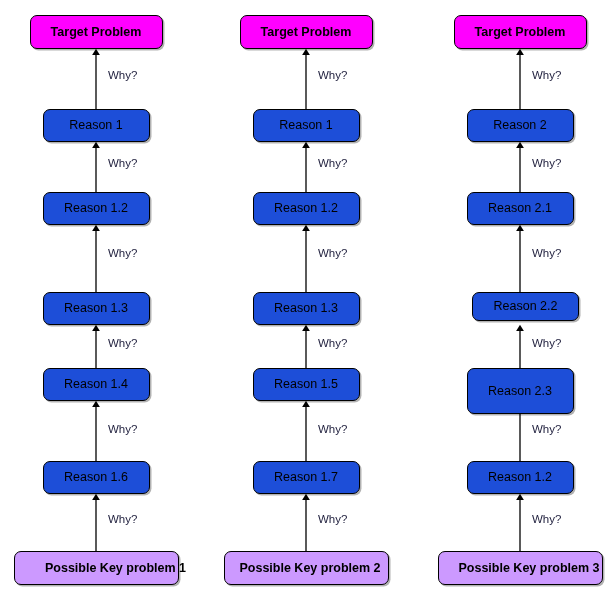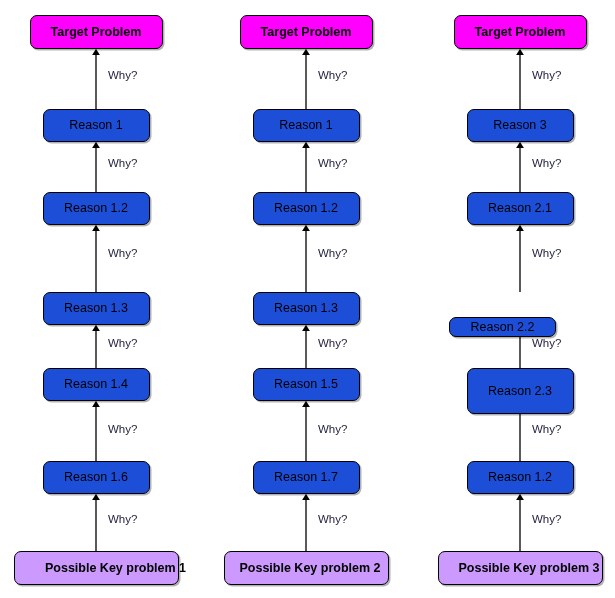--- a/index.html
+++ b/index.html
@@ -104,23 +104,23 @@
       <div class="node reason" style="left: 42.5px; top: 461px; width: 107px; height: 33px;">Reason 1.6</div>
       <div class="node keyproblem" style="left: 13.5px; top: 551px; width: 165px; height: 34px; padding-left: 39px;">Possible Key problem 1</div>
       <div class="node target" style="left: 239.5px; top: 15px; width: 133px; height: 34px;">Target Problem</div>
       <div class="node reason" style="left: 252.5px; top: 109px; width: 107px; height: 33px;">Reason 1</div>
       <div class="node reason" style="left: 252.5px; top: 192px; width: 107px; height: 33px;">Reason 1.2</div>
       <div class="node reason" style="left: 252.5px; top: 292px; width: 107px; height: 33px;">Reason 1.3</div>
       <div class="node reason" style="left: 252.5px; top: 368px; width: 107px; height: 33px;">Reason 1.5</div>
       <div class="node reason" style="left: 252.5px; top: 461px; width: 107px; height: 33px;">Reason 1.7</div>
       <div class="node keyproblem" style="left: 223.5px; top: 551px; width: 165px; height: 34px; padding-left: 8px;">Possible Key problem 2</div>
       <div class="node target" style="left: 453.5px; top: 15px; width: 133px; height: 34px;">Target Problem</div>
-      <div class="node reason" style="left: 466.5px; top: 109px; width: 107px; height: 33px;">Reason 3</div>
+      <div class="node reason" style="left: 466.5px; top: 109px; width: 107px; height: 33px;">Reason 2</div>
       <div class="node reason" style="left: 466.5px; top: 192px; width: 107px; height: 33px;">Reason 2.1</div>
-      <div class="node reason" style="left: 449px; top: 292px; width: 107px; height: 20px; margin-top: 25px;">Reason 2.2</div>
+      <div class="node reason" style="left: 472px; top: 292px; width: 107px; height: 29px;">Reason 2.2</div>
       <div class="node reason" style="left: 466.5px; top: 368px; width: 107px; height: 46px;">Reason 2.3</div>
       <div class="node reason" style="left: 466.5px; top: 461px; width: 107px; height: 33px;">Reason 1.2</div>
       <div class="node keyproblem" style="left: 437.5px; top: 551px; width: 165px; height: 34px; padding-left: 18px;">Possible Key problem 3</div>
     </div>
   <div id="labels-layer">
       <div class="edge-label" style="left: 108px; top: 70px;">Why?</div>
       <div class="edge-label" style="left: 108px; top: 158px;">Why?</div>
       <div class="edge-label" style="left: 108px; top: 248px;">Why?</div>
       <div class="edge-label" style="left: 108px; top: 338px;">Why?</div>
       <div class="edge-label" style="left: 108px; top: 424px;">Why?</div>

